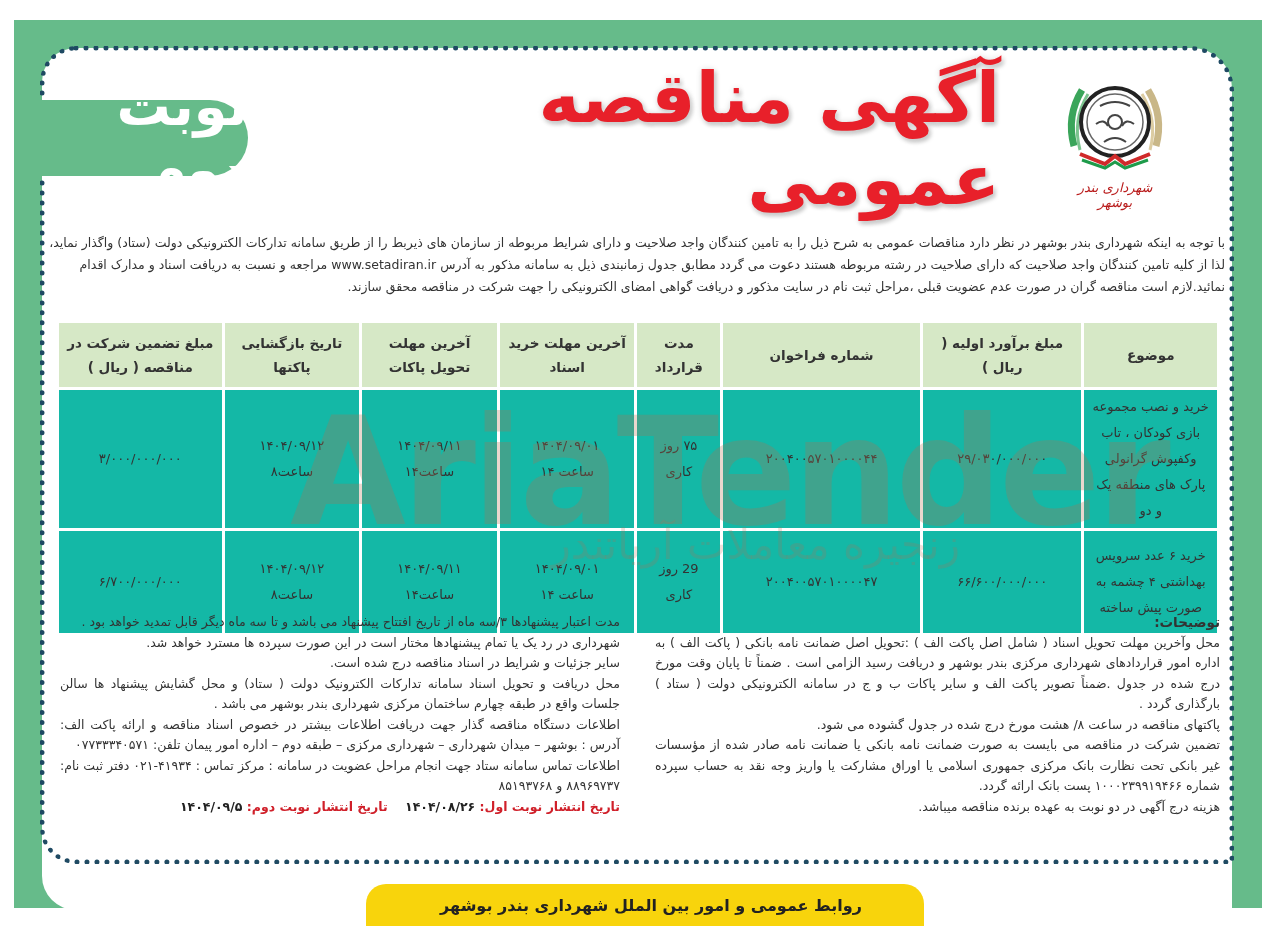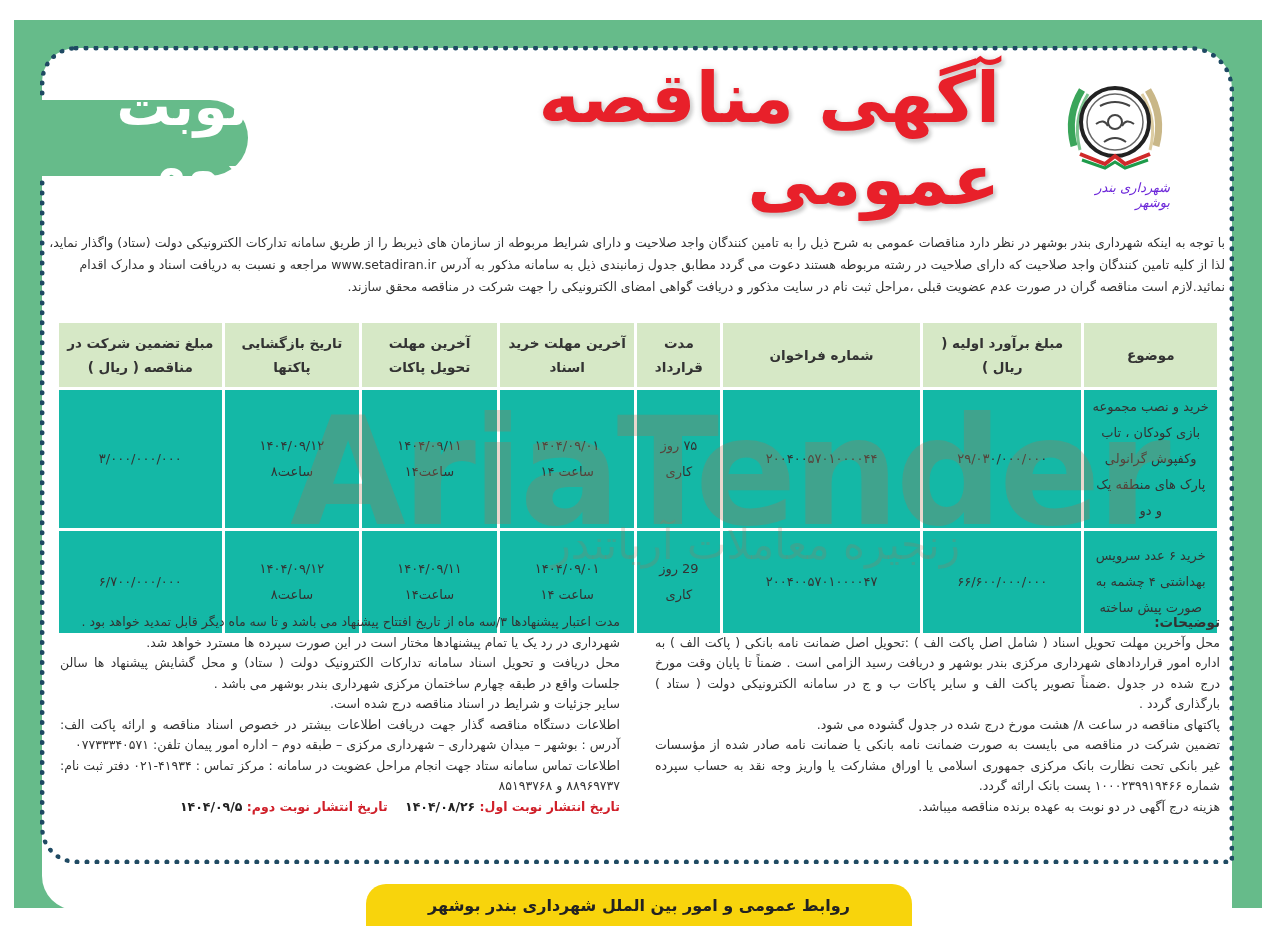--- a/index.html
+++ b/index.html
@@ -30,22 +30,22 @@
       position: absolute; left: 300px; top: 79px; width: 700px; height: 120px;
       display: flex; align-items: center; justify-content: center;
       color: #e8202a; font-size: 70px; font-weight: bold; direction: rtl;
       text-shadow: 0 0 6px #ddd, 2px 3px 4px #bbb;
       font-family: "DejaVu Sans", sans-serif;
     }
     .logo {
       position: absolute; left: 1060px; top: 76px; width: 110px; height: 140px;
     }
     .logo-caption {
-      position: absolute; left: 0; top: 104px; width: 110px; text-align: right;
-      font-size: 13px; direction: rtl; color: #6d28d9; font-style: italic;
+      position: absolute; left: 0; top: 104px; width: 110px; text-align: center;
+      font-size: 13px; direction: rtl; color: #b91c1c; font-style: italic;
     }
     .intro {
       position: absolute; left: 0; top: 232px; width: 1262px; direction: rtl; text-align: right;
       font-size: 12.5px; line-height: 22px; color: #333; padding-right: 0;
     }
     .intro p { margin: 0; }
     table.tender {
       position: absolute; left: 56px; top: 320px; width: 1164px; border-collapse: collapse;
       direction: rtl; font-size: 13px;
     }
@@ -77,21 +77,21 @@
     .notes-left {
       position: absolute; left: 60px; top: 612px; width: 560px; direction: rtl; text-align: justify;
       font-size: 12.5px; line-height: 20.5px; color: #333;
     }
     .pub { color: #d0202a; font-weight: bold; }
     .pub .val { color: #222; }
     .footer-bar {
       position: absolute; left: 366px; top: 884px; width: 546px; height: 42px;
       background: #f8d40c; border-radius: 20px 20px 0 0;
       display: flex; align-items: center; justify-content: center;
-      direction: rtl; font-weight: bold; font-size: 16px; color: #222;
+      direction: rtl; font-weight: bold; font-size: 16px; color: #222; padding-left: 12px;
     }
   </style>
 </head>
 <body>
 
 <div class="frame"></div>
 <div class="inner"></div>
 <div class="dotted"></div>
 
 <div class="badge">
@@ -194,22 +194,22 @@
   <p class="head">توضیحات:</p>
   <p>محل وآخرین مهلت تحویل اسناد ( شامل اصل پاکت الف ) :تحویل  اصل ضمانت نامه بانکی ( پاکت الف ) به  اداره امور قراردادهای  شهرداری مرکزی  بندر بوشهر و دریافت رسید الزامی است . ضمناً تا پایان وقت مورخ درج شده در جدول .ضمناً تصویر پاکت الف و سایر پاکات ب و ج در سامانه الکترونیکی دولت ( ستاد ) بارگذاری گردد .</p>
   <p>پاکتهای  مناقصه در ساعت ۸/ هشت  مورخ درج شده در جدول گشوده می شود.</p>
   <p>تضمین شرکت در  مناقصه می بایست به صورت ضمانت نامه بانکی یا ضمانت نامه صادر شده از مؤسسات غیر بانکی تحت نظارت بانک مرکزی جمهوری اسلامی یا اوراق مشارکت یا واریز وجه نقد به حساب  سپرده شماره ۱۰۰۰۲۳۹۹۱۹۴۶۶  پست بانک ارائه گردد.</p>
   <p>هزینه درج آگهی در دو نوبت به عهده برنده مناقصه میباشد.</p>
 </div>
 
 <div class="notes-left">
   <p>مدت اعتبار پیشنهادها ۳/سه ماه از تاریخ افتتاح پیشنهاد می باشد و تا سه ماه دیگر قابل تمدید خواهد بود .</p>
   <p>شهرداری در رد یک یا تمام پیشنهادها مختار است در این صورت سپرده ها مسترد خواهد شد.</p>
+  <p> سایر جزئیات و شرایط در اسناد مناقصه درج شده است.</p>
   <p>محل دریافت و تحویل اسناد سامانه تدارکات الکترونیک دولت ( ستاد) و محل گشایش پیشنهاد ها سالن جلسات واقع در طبقه چهارم ساختمان مرکزی شهرداری بندر بوشهر می باشد .</p>
-  <p> سایر جزئیات و شرایط در اسناد مناقصه درج شده است.</p>
   <p>اطلاعات دستگاه مناقصه گذار جهت دریافت اطلاعات بیشتر در خصوص اسناد مناقصه و ارائه پاکت الف: آدرس : بوشهر – میدان شهرداری – شهرداری مرکزی – طبقه دوم – اداره امور پیمان تلفن: ۰۷۷۳۳۳۴۰۵۷۱</p>
   <p>اطلاعات تماس سامانه ستاد جهت انجام مراحل عضویت در سامانه : مرکز تماس : ۴۱۹۳۴-۰۲۱  دفتر ثبت نام: ۸۸۹۶۹۷۳۷ و ۸۵۱۹۳۷۶۸</p>
   <p class="pub">
     <span>تاریخ انتشار نوبت اول:</span>
     <span class="val">۱۴۰۴/۰۸/۲۶</span>
     &nbsp;&nbsp;
     <span>تاریخ انتشار نوبت دوم:</span>
     <span class="val">۱۴۰۴/۰۹/۵</span>
   </p>
 </div>

